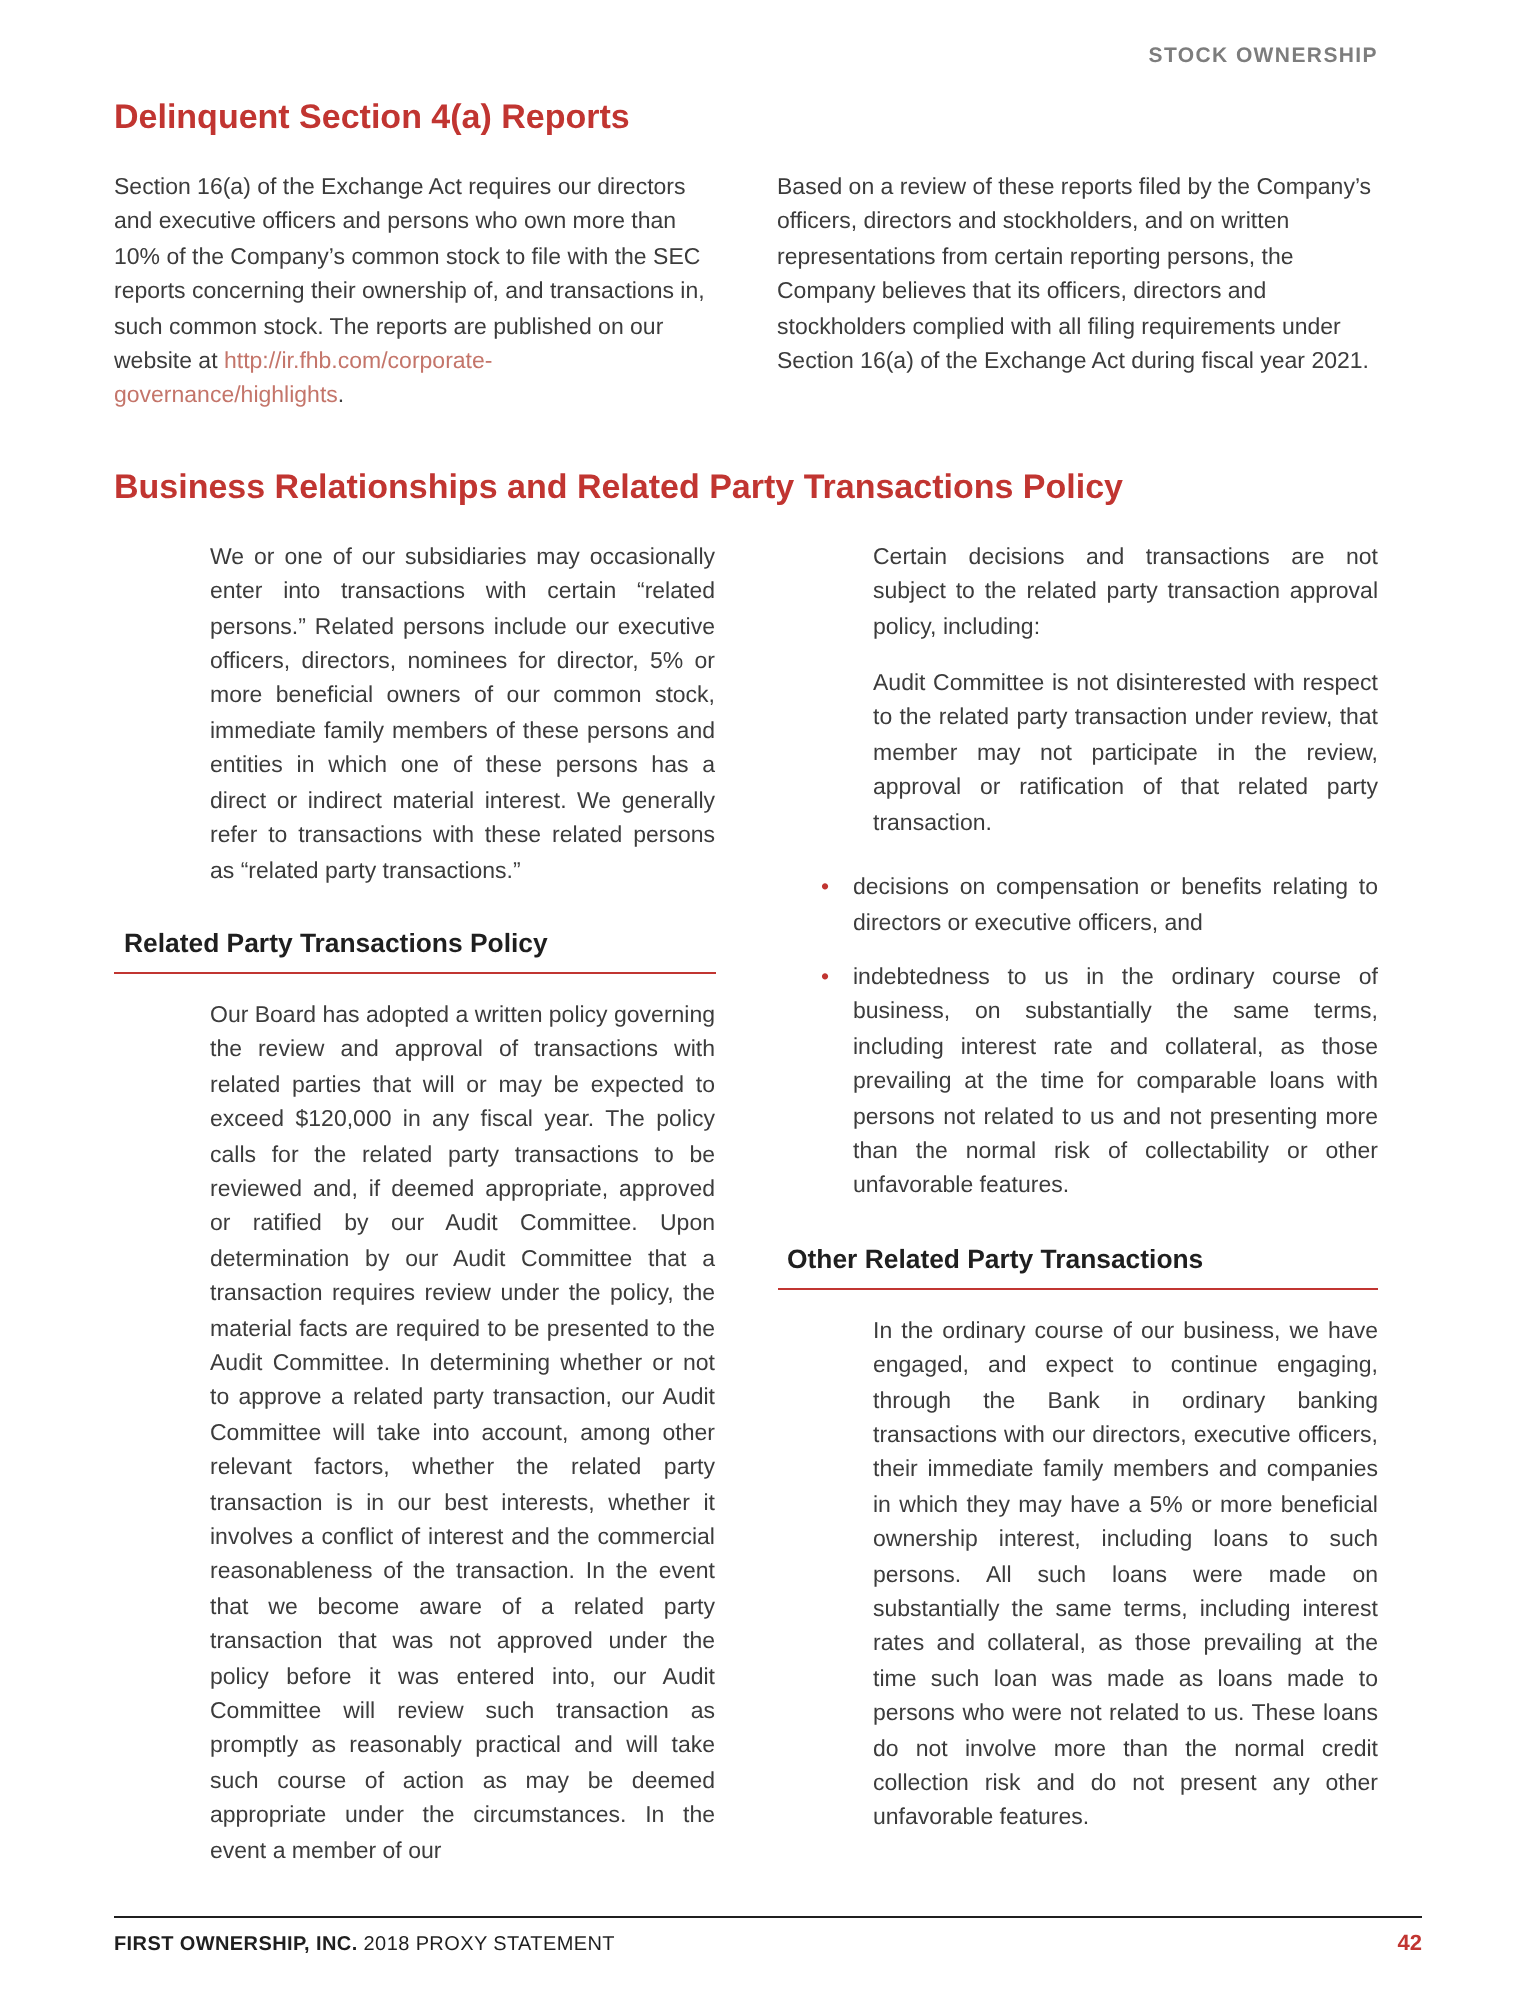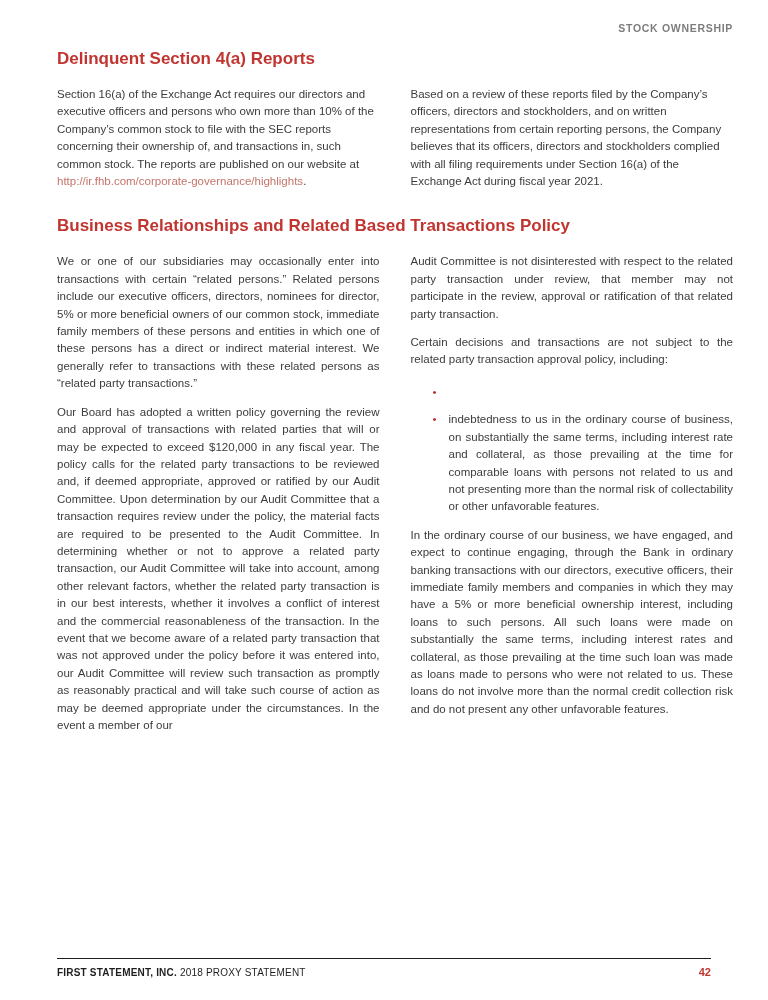--- a/index.html
+++ b/index.html
@@ -7,21 +7,21 @@
   body {
     background: #ffffff;
     font-family: "Liberation Sans", sans-serif;
     color: #3c3c3c;
   }
   .page {
     position: relative;
     width: 768px;
     height: 1000px;
     background: #ffffff;
-    padding: 22px 35px 0 57px;
+    padding: 22px 79px 0 57px;
     overflow: hidden;
   }
   .kicker {
     text-align: right;
     font-size: 10.5px;
     font-weight: bold;
     letter-spacing: 0.7px;
     color: #7d7d7d;
   }
   h1.section-title {
@@ -32,21 +32,21 @@
     margin-bottom: 17px;
   }
   .columns { display: flex; gap: 31px; }
   .col { flex: 1 1 0; min-width: 0; }
   p.body {
     font-size: 11.5px;
     line-height: 17.4px;
     color: #3c3c3c;
     margin-bottom: 11px;
   }
-  .justify { text-align: justify; }
+  .justify { text-align: justify; margin-left: 48px; }
   a.doc-link { color: #c4756a; text-decoration: none; }
   h2.subheading {
     font-size: 13.2px;
     font-weight: bold;
     color: #1f1f1f;
     padding: 0 0 7px 5px;
     border-bottom: 1.5px solid #c13531;
     margin: 19px 0 13px 0;
   }
   ul.bullets { list-style: none; margin: 15px 0 11px 0; }
@@ -92,41 +92,44 @@
 
   <div class="columns">
     <div class="col">
       <p class="body"><span>Section 16(a) of the Exchange Act requires our directors and executive officers and persons who own more than 10% of the Company’s common stock to file with the SEC reports concerning their ownership of, and transactions in, such common stock. The reports are published on our website at </span><a class="doc-link" href="#">http://ir.fhb.com/corporate-governance/highlights</a><span>.</span></p>
     </div>
     <div class="col">
       <p class="body">Based on a review of these reports filed by the Company’s officers, directors and stockholders, and on written representations from certain reporting persons, the Company believes that its officers, directors and stockholders complied with all filing requirements under Section 16(a) of the Exchange Act during fiscal year 2021.</p>
     </div>
   </div>
 
-  <h1 class="section-title">Business Relationships and Related Based Transactions Policy</h1>
+  <h1 class="section-title">Business Relationships and Related Party Transactions Policy</h1>
 
   <div class="columns">
     <div class="col">
       <p class="body justify">We or one of our subsidiaries may occasionally enter into transactions with certain “related persons.” Related persons include our executive officers, directors, nominees for director, 5% or more beneficial owners of our common stock, immediate family members of these persons and entities in which one of these persons has a direct or indirect material interest. We generally refer to transactions with these related persons as “related party transactions.”</p>
+      <h2 class="subheading">Related Party Transactions Policy</h2>
       <p class="body justify">Our Board has adopted a written policy governing the review and approval of transactions with related parties that will or may be expected to exceed $120,000 in any fiscal year. The policy calls for the related party transactions to be reviewed and, if deemed appropriate, approved or ratified by our Audit Committee. Upon determination by our Audit Committee that a transaction requires review under the policy, the material facts are required to be presented to the Audit Committee. In determining whether or not to approve a related party transaction, our Audit Committee will take into account, among other relevant factors, whether the related party transaction is in our best interests, whether it involves a conflict of interest and the commercial reasonableness of the transaction. In the event that we become aware of a related party transaction that was not approved under the policy before it was entered into, our Audit Committee will review such transaction as promptly as reasonably practical and will take such course of action as may be deemed appropriate under the circumstances. In the event a member of our</p>
     </div>
     <div class="col">
+      <p class="body justify">Certain decisions and transactions are not subject to the related party transaction approval policy, including:</p>
       <p class="body justify">Audit Committee is not disinterested with respect to the related party transaction under review, that member may not participate in the review, approval or ratification of that related party transaction.</p>
-      <p class="body justify">Certain decisions and transactions are not subject to the related party transaction approval policy, including:</p>
       <ul class="bullets">
         <li class="bullet-item">
           <span class="bullet-dot">•</span>
+          <span class="bullet-text">decisions on compensation or benefits relating to directors or executive officers, and</span>
         </li>
         <li class="bullet-item">
           <span class="bullet-dot">•</span>
           <span class="bullet-text">indebtedness to us in the ordinary course of business, on substantially the same terms, including interest rate and collateral, as those prevailing at the time for comparable loans with persons not related to us and not presenting more than the normal risk of collectability or other unfavorable features.</span>
         </li>
       </ul>
+      <h2 class="subheading">Other Related Party Transactions</h2>
       <p class="body justify">In the ordinary course of our business, we have engaged, and expect to continue engaging, through the Bank in ordinary banking transactions with our directors, executive officers, their immediate family members and companies in which they may have a 5% or more beneficial ownership interest, including loans to such persons. All such loans were made on substantially the same terms, including interest rates and collateral, as those prevailing at the time such loan was made as loans made to persons who were not related to us. These loans do not involve more than the normal credit collection risk and do not present any other unfavorable features.</p>
     </div>
   </div>
 
   <div class="footer">
-    <div class="footer-left"><span class="footer-company">FIRST STATEMENT, INC.</span><span class="footer-doc"> 2018 PROXY STATEMENT</span></div>
+    <div class="footer-left"><span class="footer-company">FIRST OWNERSHIP, INC.</span><span class="footer-doc"> 2018 PROXY STATEMENT</span></div>
     <div class="page-number">42</div>
   </div>
 
 </div>
 
 </body></html>

